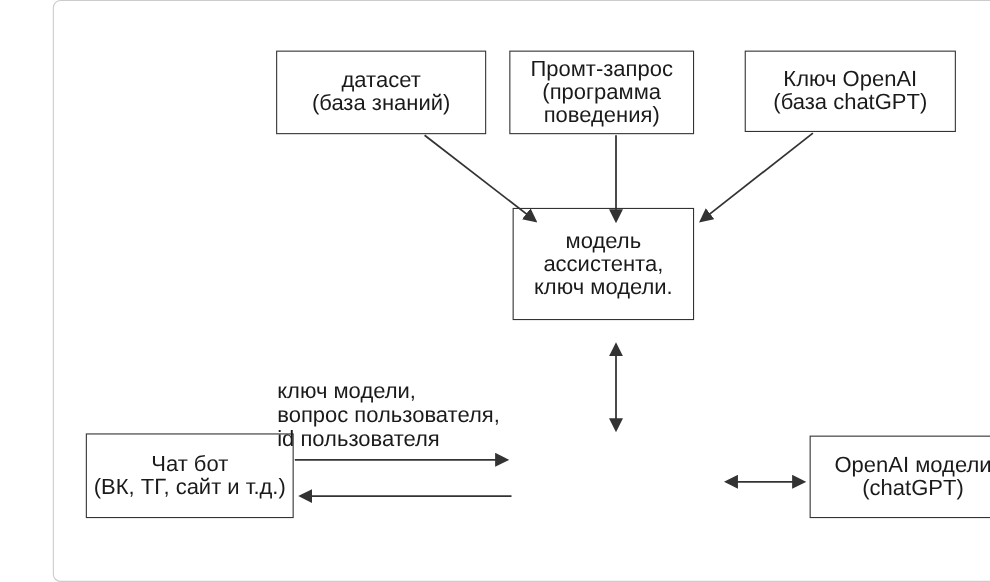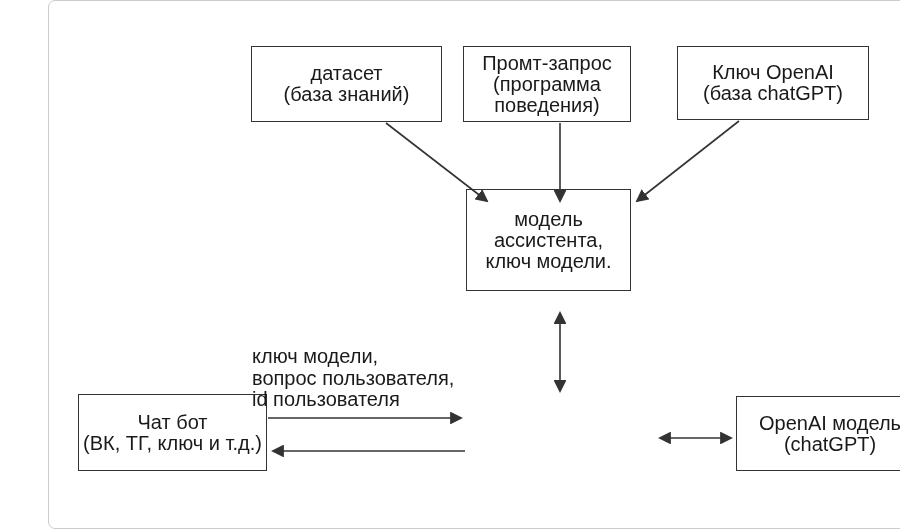--- a/index.html
+++ b/index.html
@@ -90,26 +90,26 @@
   </div>
 
   <div class="node" id="box-model">
     <span class="node-text">модель
 ассистента,
 ключ модели.</span>
   </div>
 
   <div class="node" id="box-chatbot">
     <span class="node-text">Чат бот
-(ВК, ТГ, ключ и т.д.)</span>
+(ВК, ТГ, сайт и т.д.)</span>
   </div>
 
 
   <div class="node" id="box-openai-service">
-    <span class="node-text">OpenAI модель
+    <span class="node-text">OpenAI модели
 (chatGPT)</span>
   </div>
 
   <svg class="wires" viewBox="0 0 900 529" xmlns="http://www.w3.org/2000/svg">
     <defs>
       <marker id="arrow" viewBox="0 0 10 10" refX="8.5" refY="5" markerWidth="8" markerHeight="8" orient="auto-start-reverse">
         <path d="M0,0 L10,5 L0,10 z" fill="#333333"></path>
       </marker>
     </defs>
     <line x1="337" y1="122" x2="438" y2="200" marker-end="url(#arrow)"></line>

